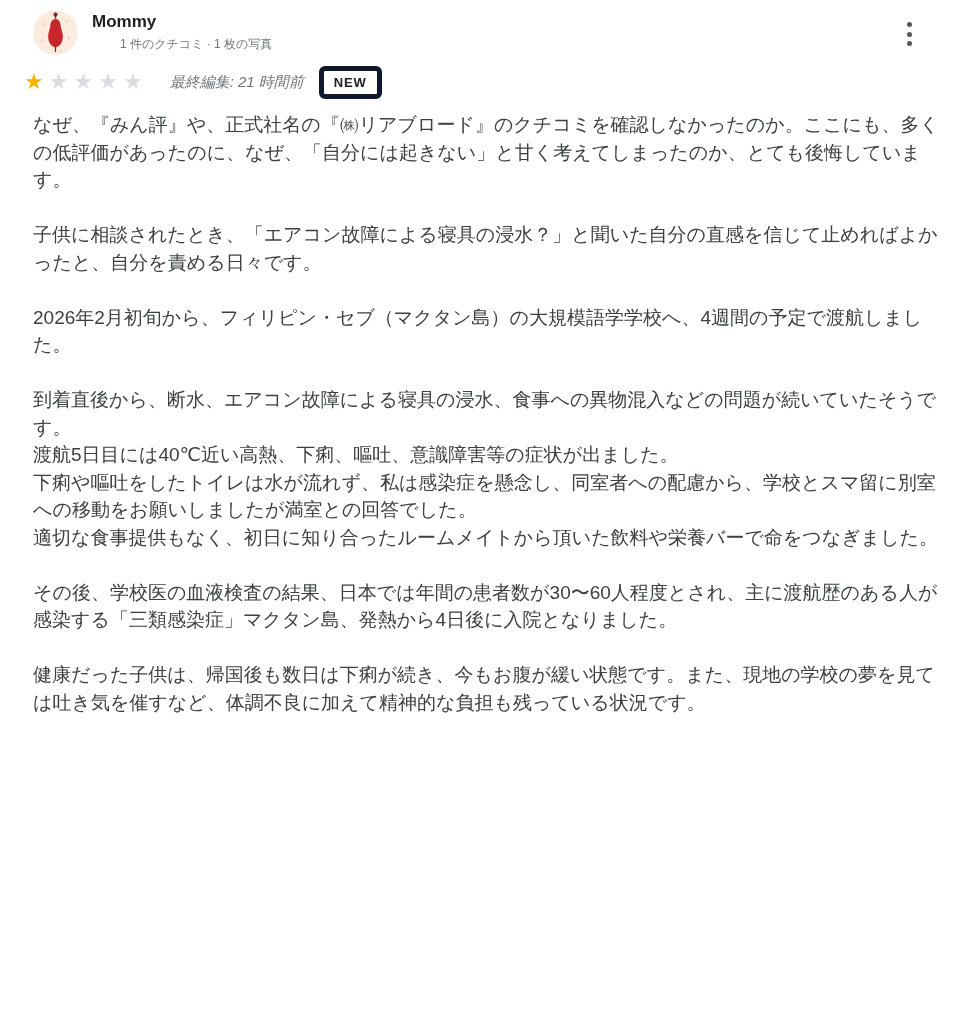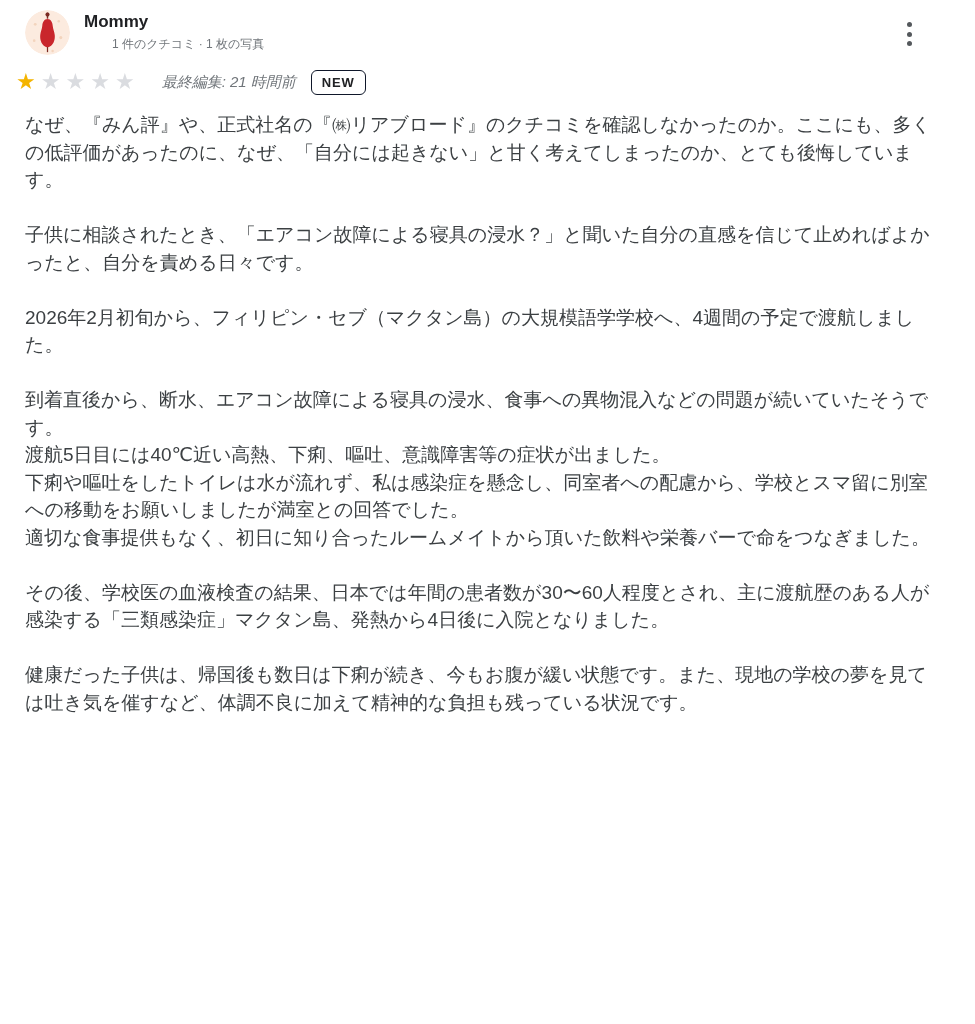--- a/index.html
+++ b/index.html
@@ -7,21 +7,21 @@
     font-family:"Liberation Sans","DejaVu Sans",sans-serif;
     color:#3c4043;
     -webkit-font-smoothing:antialiased;
   }
   .page{
     position:relative;
     width:975px;
     height:1024px;
     box-sizing:border-box;
     background:#ffffff;
-    padding:10px 29px 0 25px;
+    padding:10px 29px 0 33px;
     overflow:hidden;
   }
   
   .header{
     display:flex;
     align-items:flex-start;
   }
   .avatar{
     width:45px;height:45px;
     border-radius:50%;
@@ -93,21 +93,21 @@
     white-space:nowrap;
     font-style:italic;
   }
   .new-badge{
     margin-left:15px;
     font-size:13px;
     font-weight:700;
     letter-spacing:.8px;
     color:#202124;
     background:#ffffff;
-    border:1px solid #0f172a;
+    border:5px solid #0f172a;
     border-radius:6px;
     padding:4px 10px 3px 10px;
     line-height:16px;
   }
   
   .review-body{
     margin-top:15px;
     font-size:19px;
     line-height:27.5px;
     color:#3c4043;

